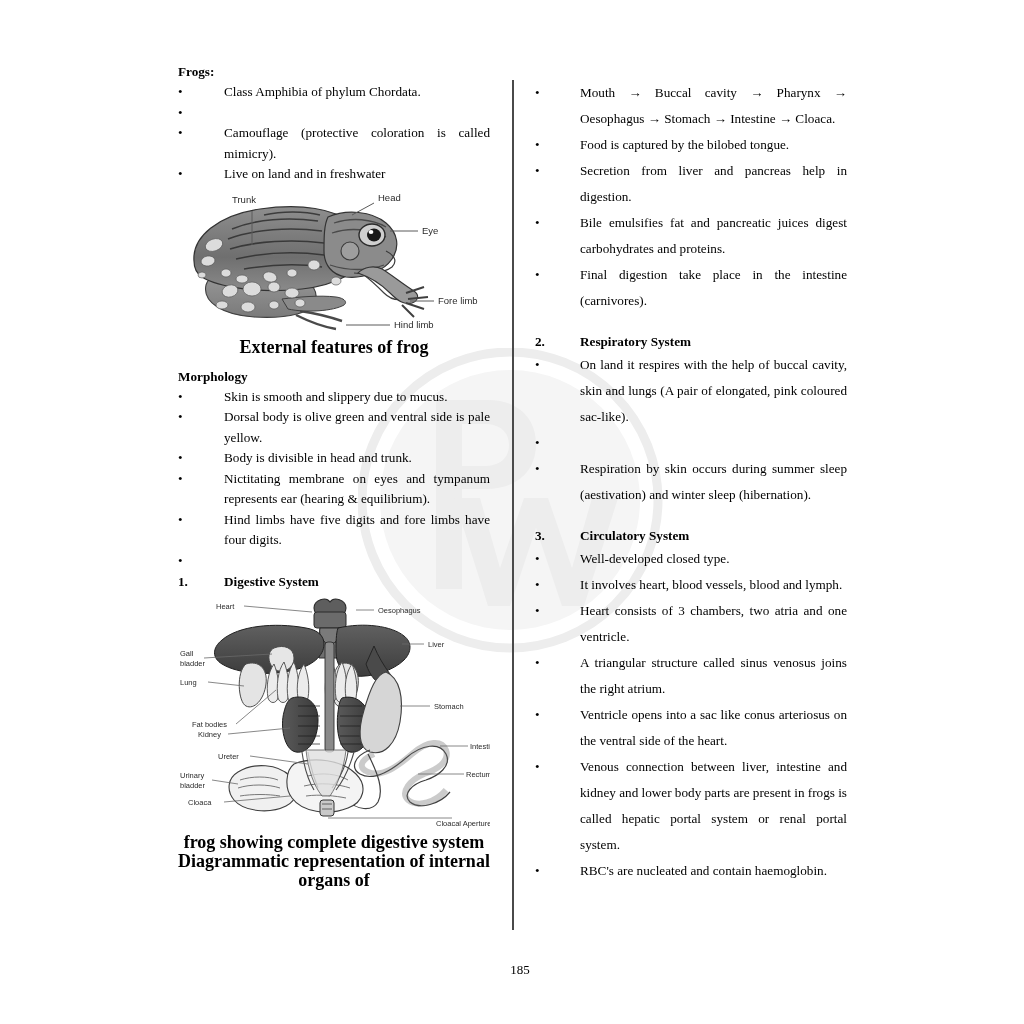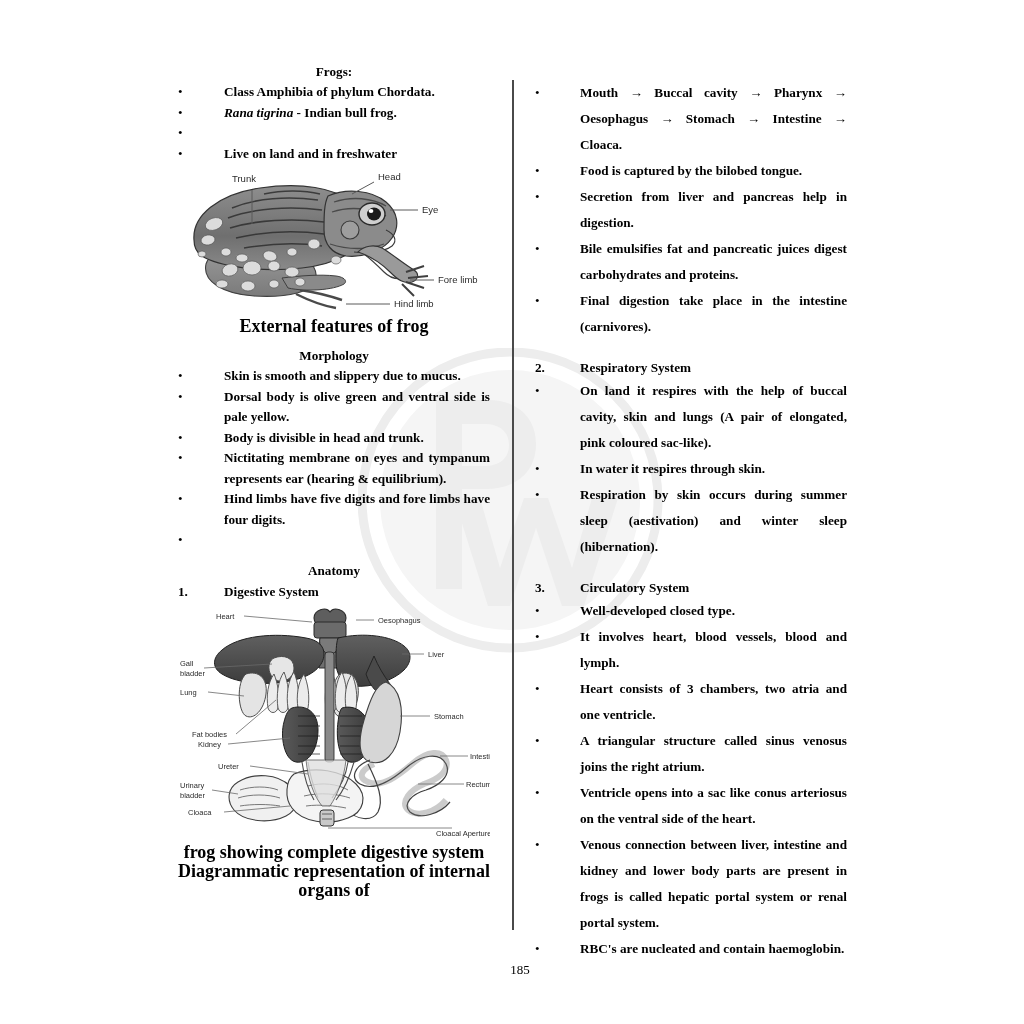--- a/index.html
+++ b/index.html
@@ -50,21 +50,20 @@
     z-index: 3;
   }
   .col-left { left: 178px; top: 62px; width: 312px; }
   .col-right { left: 535px; top: 80px; width: 312px; }
 
   .sec-head {
     font-weight: bold;
     font-size: 13.2px;
     line-height: 20px;
     margin: 0 0 0 0;
-    text-align: center;
   }
   .sec-head.spaced { margin-top: 10px; }
 
   
   .num-head {
     display: flex;
     font-weight: bold;
     font-size: 13.2px;
     line-height: 21px;
   }
@@ -84,21 +83,20 @@
   ul.blist > li .bullet {
     flex: 0 0 46px;
     width: 46px;
     font-size: 13px;
     line-height: 20.5px;
   }
   ul.blist > li .btext {
     flex: 1 1 auto;
     text-align: justify;
     line-height: 20.5px;
-    font-weight: bold;
   }
   
   .col-right ul.blist > li .bullet { flex-basis: 45px; width: 45px; line-height: 26px; }
   .col-right ul.blist > li .btext  { line-height: 26px; }
 
   .btext i { font-style: italic; }
 
   
   .fig {
     position: relative;
@@ -151,24 +149,24 @@
 
     <div class="sec-head">Frogs:</div>
 
     <ul class="blist">
       <li>
         <span class="bullet">•</span>
         <span class="btext">Class Amphibia of phylum Chordata.</span>
       </li>
       <li>
         <span class="bullet">•</span>
-        <span class="btext"><i>Rana tigrina</i> - Indian bull frog.</span>
       </li>
       <li>
         <span class="bullet">•</span>
+        <span class="btext">Camouflage (protective coloration is called mimicry).</span>
       </li>
       <li>
         <span class="bullet">•</span>
         <span class="btext">Live on land and in freshwater</span>
       </li>
     </ul>
 
     <div class="fig fig-frog">
       <svg viewBox="0 0 312 145" width="312" height="145" aria-hidden="true">
         <defs>
@@ -285,21 +283,20 @@
         </li>
       <li>
           <span class="bullet">•</span>
           <span class="btext">Hind limbs have five digits and fore limbs have four digits.</span>
         </li>
       <li>
           <span class="bullet">•</span>
         </li>
     </ul>
 
-    <div class="sec-head spaced">Anatomy</div>
     <div class="num-head">
       <span class="num">1.</span>
       <span>Digestive System</span>
     </div>
 
     <div class="fig fig-anat">
       <svg viewBox="0 0 312 235" width="312" height="235" aria-hidden="true">
         <defs>
           <linearGradient id="liverG" x1="0" y1="0" x2="0" y2="1">
             <stop offset="0%" stop-color="#606060"></stop>
@@ -457,21 +454,20 @@
       <span class="num">2.</span>
       <span>Respiratory System</span>
     </div>
     <ul class="blist">
       <li>
           <span class="bullet">•</span>
           <span class="btext">On land it respires with the help of buccal cavity, skin and lungs (A pair of elongated, pink coloured sac-like).</span>
         </li>
       <li>
           <span class="bullet">•</span>
-          <span class="btext">In water it respires through skin.</span>
         </li>
       <li>
           <span class="bullet">•</span>
           <span class="btext">Respiration by skin occurs during summer sleep (aestivation) and winter sleep (hibernation).</span>
         </li>
     </ul>
 
     <div class="num-head right-col" style="margin-top:17px;">
       <span class="num">3.</span>
       <span>Circulatory System</span>

